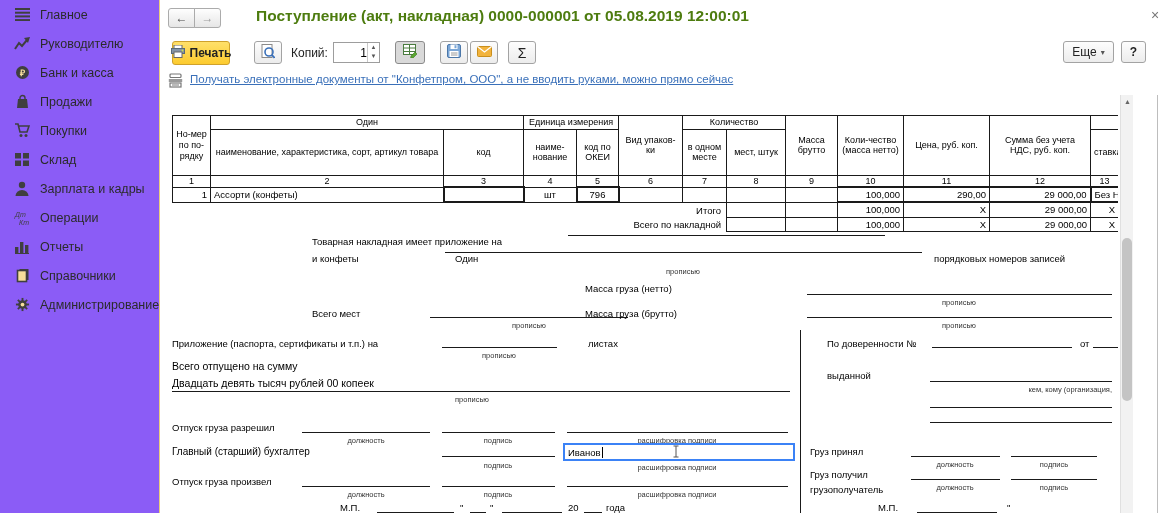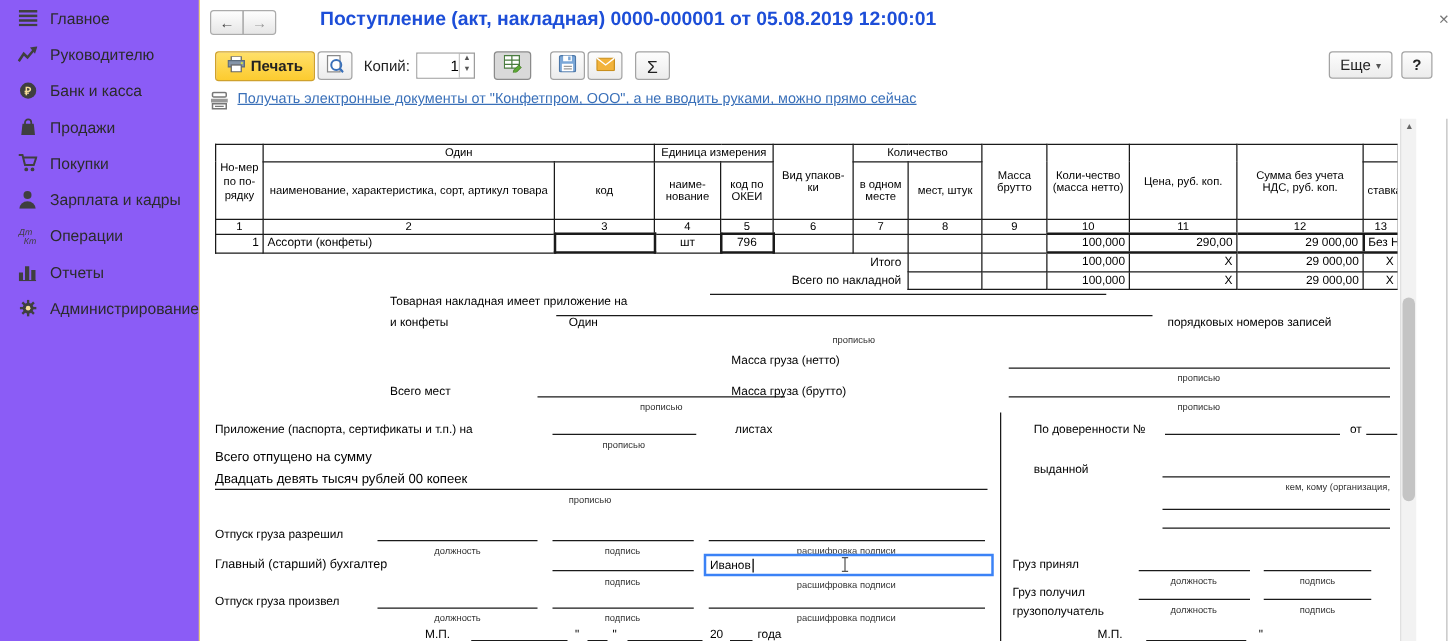--- a/index.html
+++ b/index.html
@@ -17,29 +17,29 @@
 
   
   .main { position:absolute; left:160px; top:0; width:1004px; height:513px; background:#fff; }
 
   .navbtn { position:absolute; top:8px; width:27px; height:20px; border:1px solid #ababab;
             background:linear-gradient(#fefefe,#e6e6e6); font-size:12px; text-align:center;
             line-height:18px; cursor:pointer; }
   .navbtn.back { left:8px; border-radius:3px 0 0 3px; color:#444; }
   .navbtn.fwd  { left:34px; border-radius:0 3px 3px 0; color:#9a9a9a; }
 
-  .title { position:absolute; left:96px; top:7px; font-size:15.5px; font-weight:600; color:#1d4ed8;
+  .title { position:absolute; left:96px; top:7px; font-size:15.5px; font-weight:600; color:#4d7c0f;
            white-space:nowrap; }
   .close-x { position:absolute; left:986px; top:6px; width:18px; height:18px; color:#777;
              font-size:14px; text-align:center; line-height:18px; cursor:pointer; }
 
   .btn { position:absolute; top:41px; height:23px; border:1px solid #a3a3a3; border-radius:3px;
          background:linear-gradient(#fdfdfd,#ececec); cursor:pointer; display:flex;
          align-items:center; justify-content:center; font-size:12px; color:#222; }
-  .btn-print { left:12px; width:80px; height:24px; background:linear-gradient(#ffe06a,#fccb2f);
+  .btn-print { left:12px; width:58px; height:24px; background:linear-gradient(#ffe06a,#fccb2f);
                border:1px solid #cfa12c; font-weight:bold; gap:5px;justify-content:center; }
   .btn-preview { left:94px; width:28px; }
   .lbl-copies { position:absolute; left:131px; top:46px; font-size:12px; color:#222; }
   .spin { position:absolute; left:173px; top:42px; width:47px; height:21px; border:1px solid #9d9d9d;
           background:#fff; }
   .spin input { position:absolute; left:0; top:0; width:33px; height:19px; border:none; outline:none;
                 text-align:right; font-size:12px; font-family:"Liberation Sans",sans-serif; }
   .spin .arrows { position:absolute; right:0; top:0; width:12px; height:19px; border-left:1px solid #c9c9c9;
                   font-size:6px; color:#555; text-align:center; line-height:9px; cursor:pointer; }
   .btn-tbledit { left:235px; width:30px; background:#d9d9d9; border-color:#8b8b8b; }
@@ -148,20 +148,33 @@
         <svg width="16" height="15" viewBox="0 0 16 15">
             <path d="M1,1 h3 l2,8 h7 l2,-6 h-10" fill="none" stroke="#3f3f3f" stroke-width="1.6"></path>
             <circle cx="7" cy="12.5" r="1.5" fill="#3f3f3f"></circle>
             <circle cx="12" cy="12.5" r="1.5" fill="#3f3f3f"></circle>
           </svg>
       </span>
       <span>Покупки</span>
     </div>
     <div class="side-item">
       <span class="ico">
+        <svg width="14" height="13" viewBox="0 0 14 13">
+            <g fill="#3f3f3f">
+              <rect x="0" y="0" width="6" height="5.5"></rect>
+              <rect x="8" y="0" width="6" height="5.5"></rect>
+              <rect x="0" y="7.5" width="6" height="5.5"></rect>
+              <rect x="8" y="7.5" width="6" height="5.5"></rect>
+            </g>
+          </svg>
+      </span>
+      <span>Склад</span>
+    </div>
+    <div class="side-item">
+      <span class="ico">
         <svg width="14" height="15" viewBox="0 0 14 15">
             <circle cx="7" cy="4" r="3.2" fill="#3f3f3f"></circle>
             <path d="M0.5,15 a6.5,6 0 0 1 13,0 z" fill="#3f3f3f"></path>
           </svg>
       </span>
       <span>Зарплата и кадры</span>
     </div>
     <div class="side-item">
       <span class="ico">
         <svg width="16" height="15" viewBox="0 0 16 15">
@@ -176,20 +189,29 @@
         <svg width="14" height="14" viewBox="0 0 14 14">
             <g fill="#3f3f3f">
               <rect x="0" y="7" width="3.4" height="6"></rect>
               <rect x="5" y="2" width="3.4" height="11"></rect>
               <rect x="10" y="5" width="3.4" height="8"></rect>
               <rect x="0" y="13" width="14" height="1"></rect>
             </g>
           </svg>
       </span>
       <span>Отчеты</span>
+    </div>
+    <div class="side-item">
+      <span class="ico">
+        <svg width="15" height="15" viewBox="0 0 15 15">
+            <rect x="4.5" y="1" width="9" height="11" fill="#3f3f3f"></rect>
+            <rect x="2.5" y="2.5" width="9" height="11" fill="#f7df9b" stroke="#3f3f3f" stroke-width="1.6"></rect>
+          </svg>
+      </span>
+      <span>Справочники</span>
     </div>
     <div class="side-item">
       <span class="ico">
         <svg width="15" height="15" viewBox="0 0 16 16">
             <g fill="#3f3f3f">
               <rect x="7" y="1" width="2" height="14"></rect>
               <rect x="7" y="1" width="2" height="14" transform="rotate(45 8 8)"></rect>
               <rect x="7" y="1" width="2" height="14" transform="rotate(90 8 8)"></rect>
               <rect x="7" y="1" width="2" height="14" transform="rotate(135 8 8)"></rect>
               <circle cx="8" cy="8" r="4.6"></circle>

